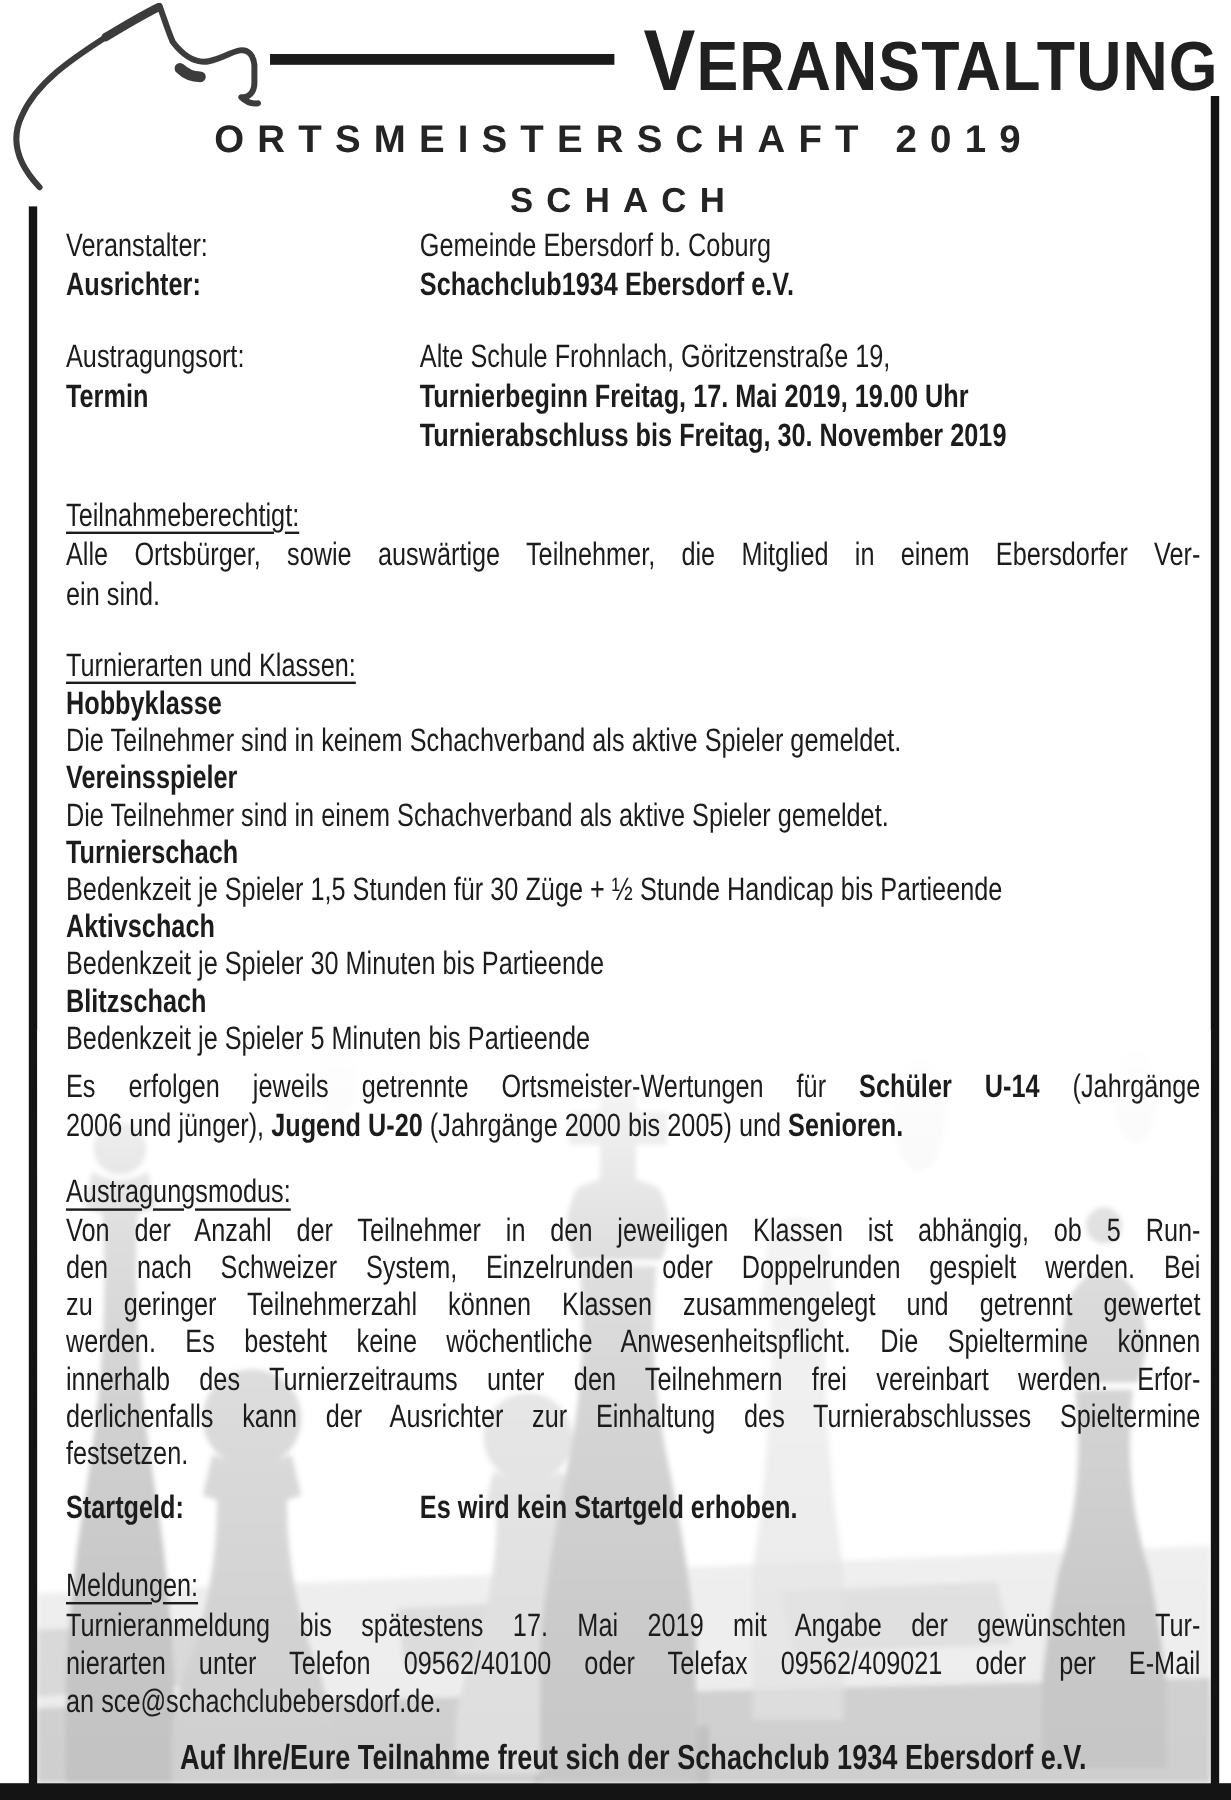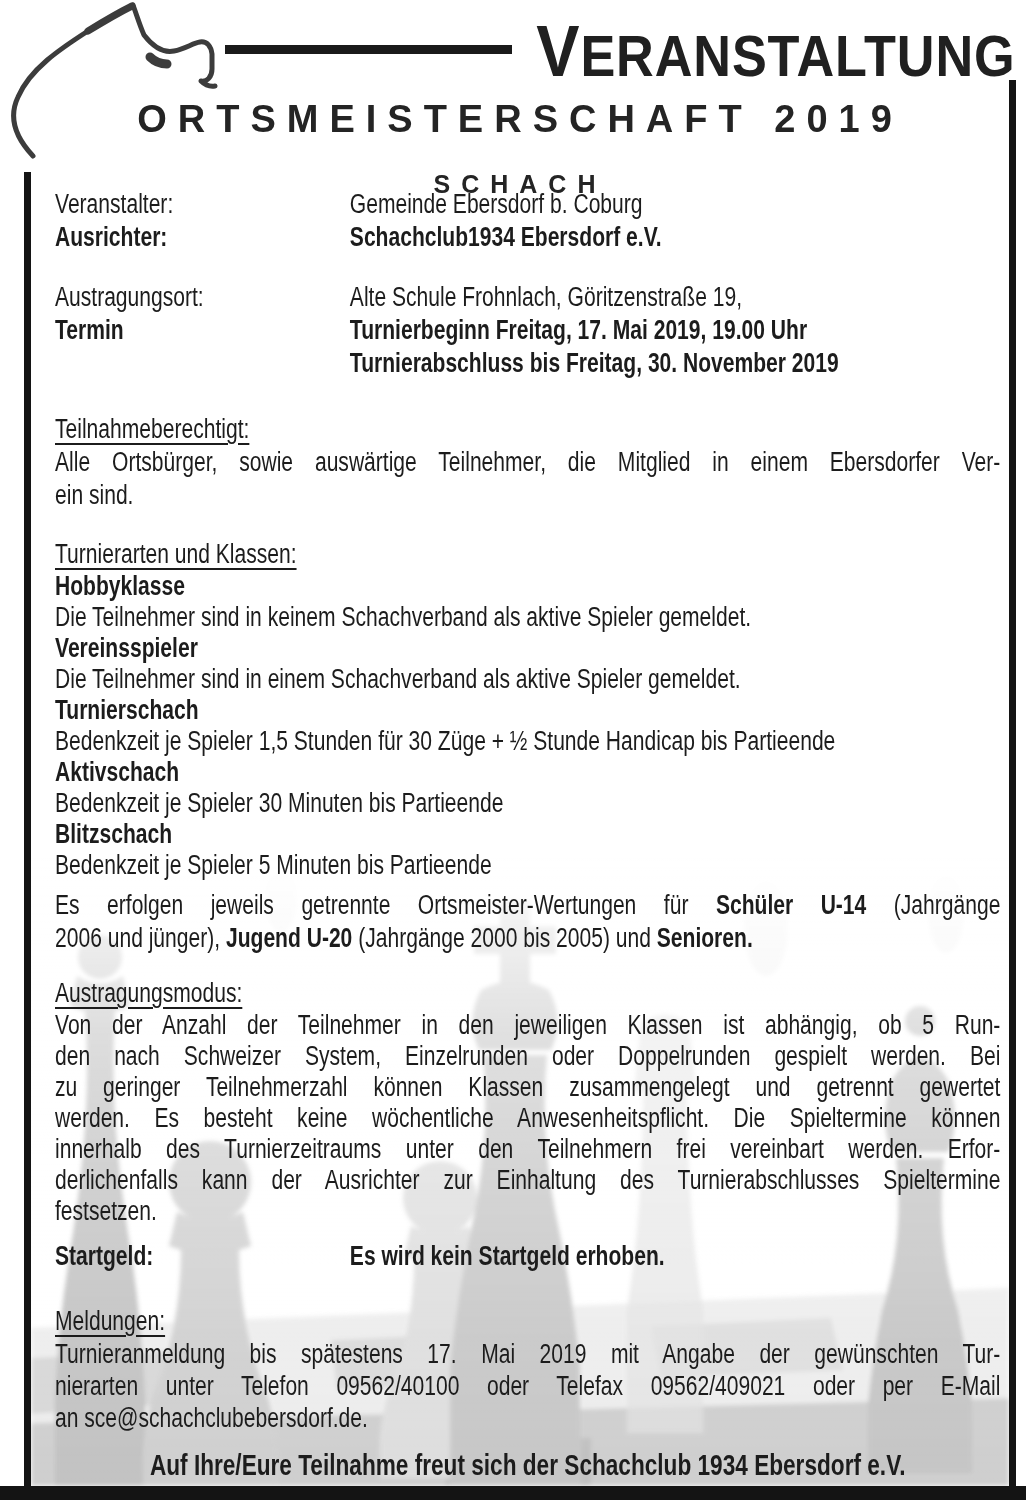--- a/index.html
+++ b/index.html
@@ -15,22 +15,22 @@
   
   .logo { position:absolute; left:4px; top:2px; }
   .masthead-rule { position:absolute; left:225px; top:45px; width:287px; height:9px; background:#1a1a1a; }
   .brand { position:absolute; right:10px; top:22px; white-space:nowrap;
            transform:scaleX(0.9); transform-origin:top right;
            font-weight:700; color:#202020; letter-spacing:1px; }
   .brand .b-init { font-size:72px; line-height:58px; }
   .brand .b-rest { font-size:58px; line-height:58px; }
 
   .title-block { position:absolute; left:31px; top:98px; width:978px; text-align:center; }
-  .title-1 { font-size:38px; font-weight:700; letter-spacing:11px; color:#242424; }
-  .title-2 { font-size:25px; font-weight:700; letter-spacing:11px; color:#242424; margin-top:29px; }
+  .title-1 { font-size:32px; font-weight:700; letter-spacing:11px; color:#242424; }
+  .title-2 { font-size:29px; font-weight:700; letter-spacing:11px; color:#242424; margin-top:17px; }
 
   
   .photo { position:absolute; left:31px; top:858px; width:978px; height:628px; overflow:hidden; }
   .photo svg { position:absolute; left:0; top:0; }
   .photo-fade { position:absolute; left:0; top:0; width:100%; height:100%;
     background:linear-gradient(180deg,#fff 0%, rgba(255,255,255,.78) 10%,
        rgba(255,255,255,.48) 28%, rgba(255,255,255,.28) 52%,
        rgba(255,255,255,.12) 78%, rgba(255,255,255,.06) 100%); }
 
   

